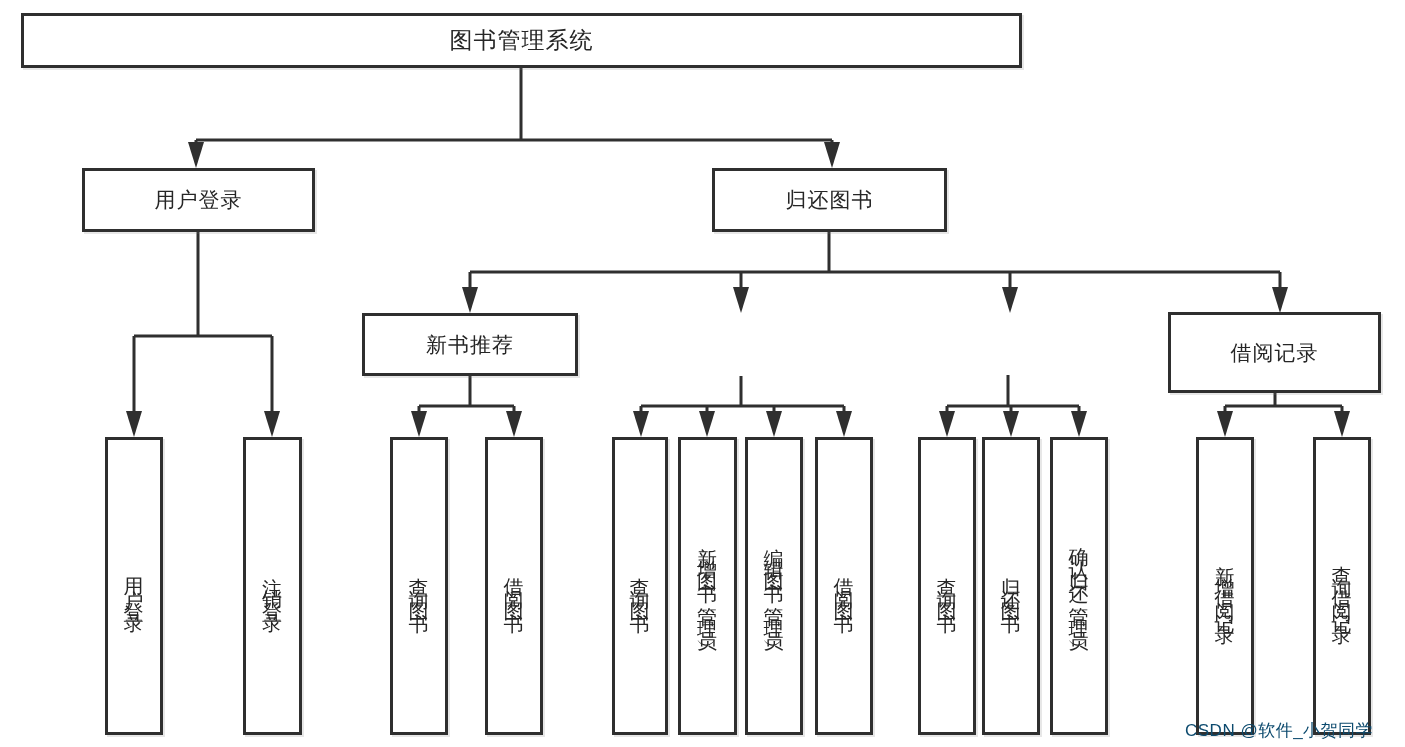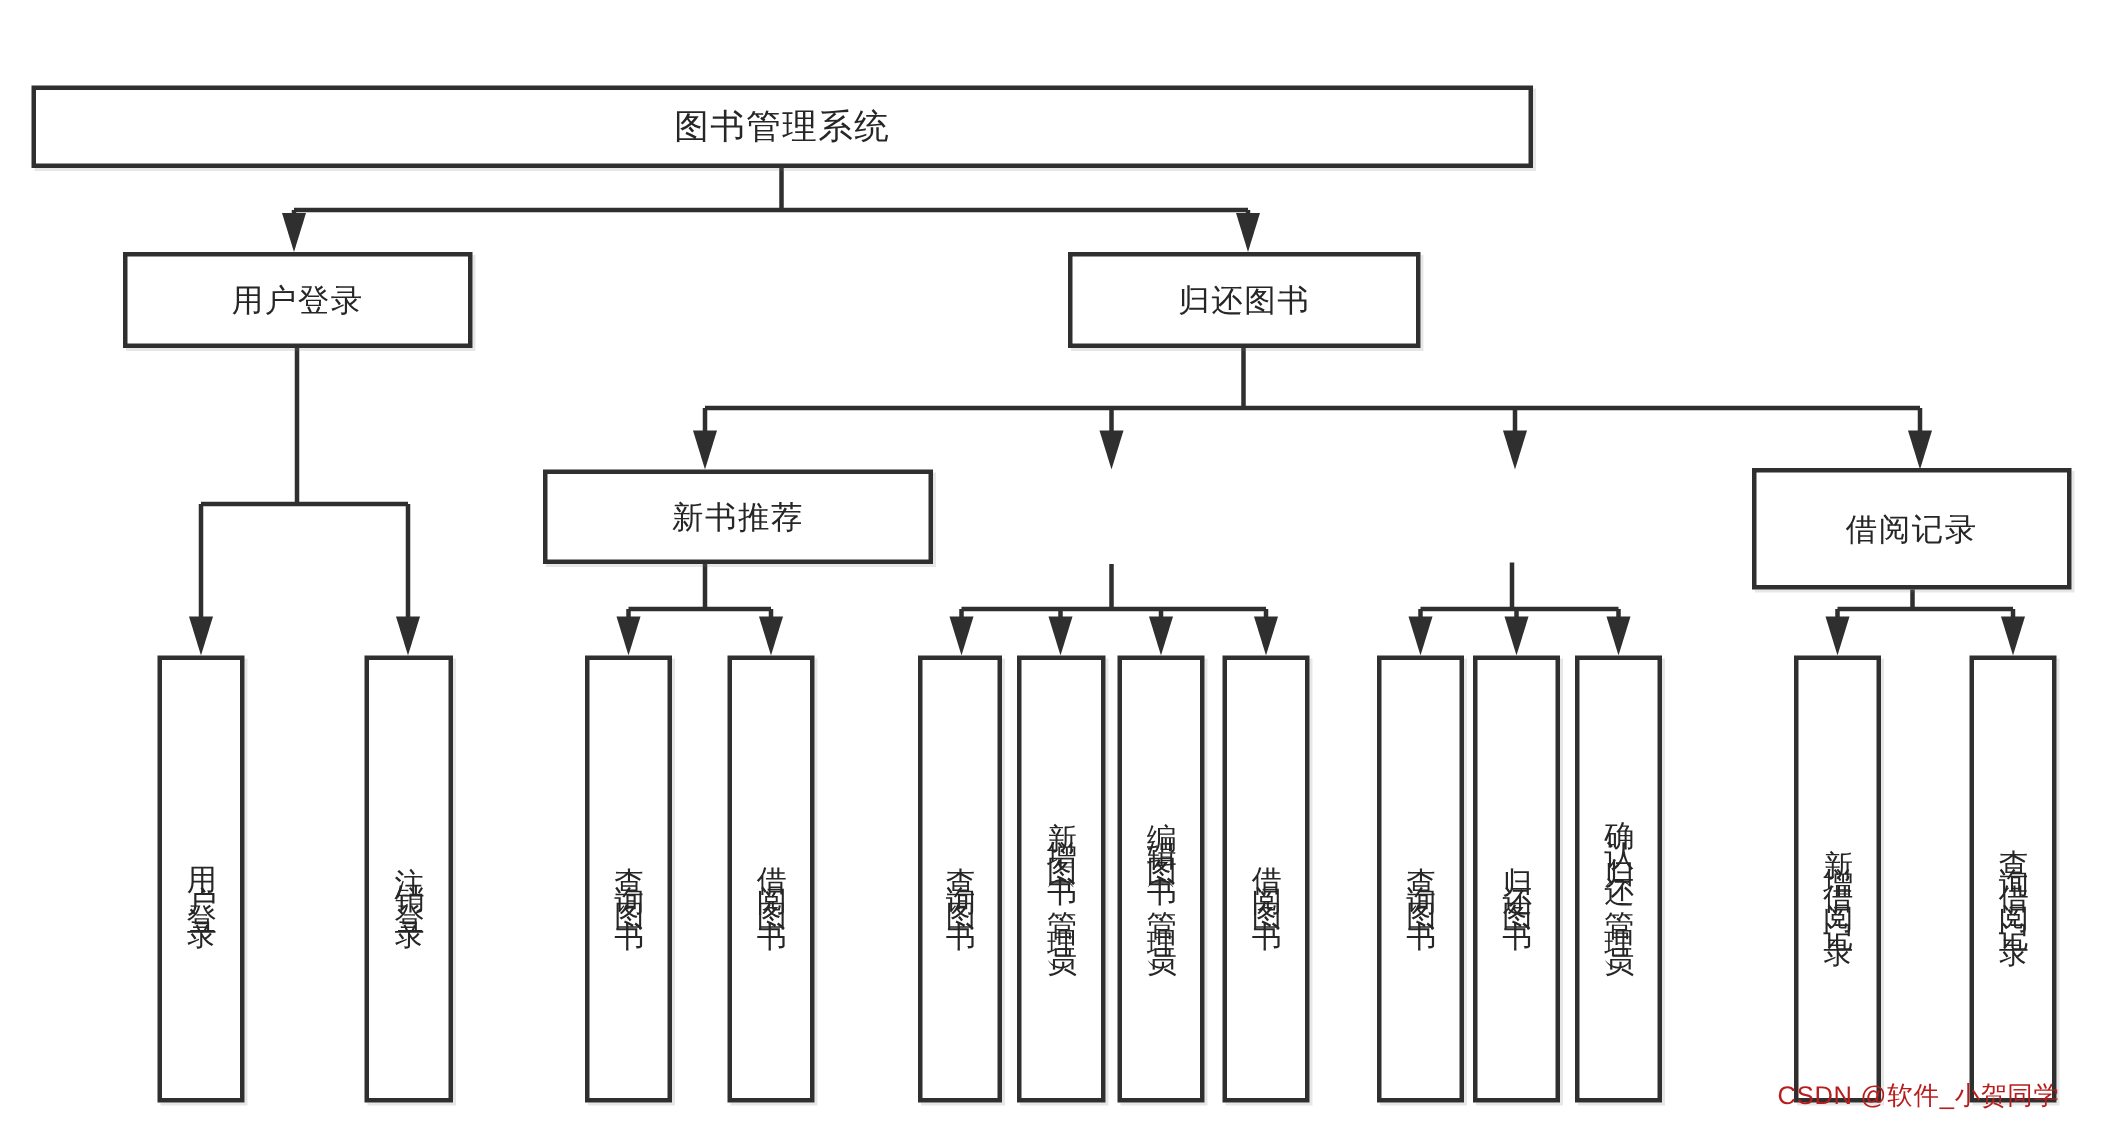--- a/index.html
+++ b/index.html
@@ -15,35 +15,35 @@
     position:absolute;
     box-sizing:border-box;
     background:#ffffff;
     border:3px solid #2f2f2f;
     display:flex;
     align-items:center;
     justify-content:center;
     color:#262626;
     box-shadow:2px 2px 0 rgba(120,120,120,.18);
   }
-  .box.root{font-size:23px;letter-spacing:1px;margin-top:44px;}
+  .box.root{font-size:23px;letter-spacing:1px;}
   .box.h{font-size:21px;letter-spacing:1px;}
   .box.leaf{font-size:20px;}
   .v-text{
     writing-mode:vertical-rl;
     text-orientation:mixed;
     letter-spacing:12px;
     line-height:1;
     white-space:nowrap;
   }
   #watermark{
     position:absolute;
     left:1185px;top:719px;
     font-size:17px;
-    color:#b91c1c;
+    color:#0c4a6e;
     letter-spacing:.5px;
     z-index:10;
     white-space:nowrap;
   }
 </style>
 </head>
 <body>
 
 <div id="stage">
 
@@ -84,21 +84,21 @@
     <span>图书管理系统</span>
   </div>
 
   <div class="box h" style="left:82px;top:168px;width:233px;height:64px">
     <span>用户登录</span>
   </div>
   <div class="box h" style="left:712px;top:168px;width:235px;height:64px">
     <span>归还图书</span>
   </div>
 
-  <div class="box h" style="left:362px;top:313px;width:260px;height:63px">
+  <div class="box h" style="left:362px;top:313px;width:216px;height:63px">
     <span>新书推荐</span>
   </div>
   <div class="box h" style="left:1168px;top:312px;width:213px;height:81px">
     <span>借阅记录</span>
   </div>
 
   <div class="box leaf" style="left:105px;top:437px;width:58px;height:298px">
     <span class="v-text">用户登录</span>
   </div>
   <div class="box leaf" style="left:243px;top:437px;width:59px;height:298px">

